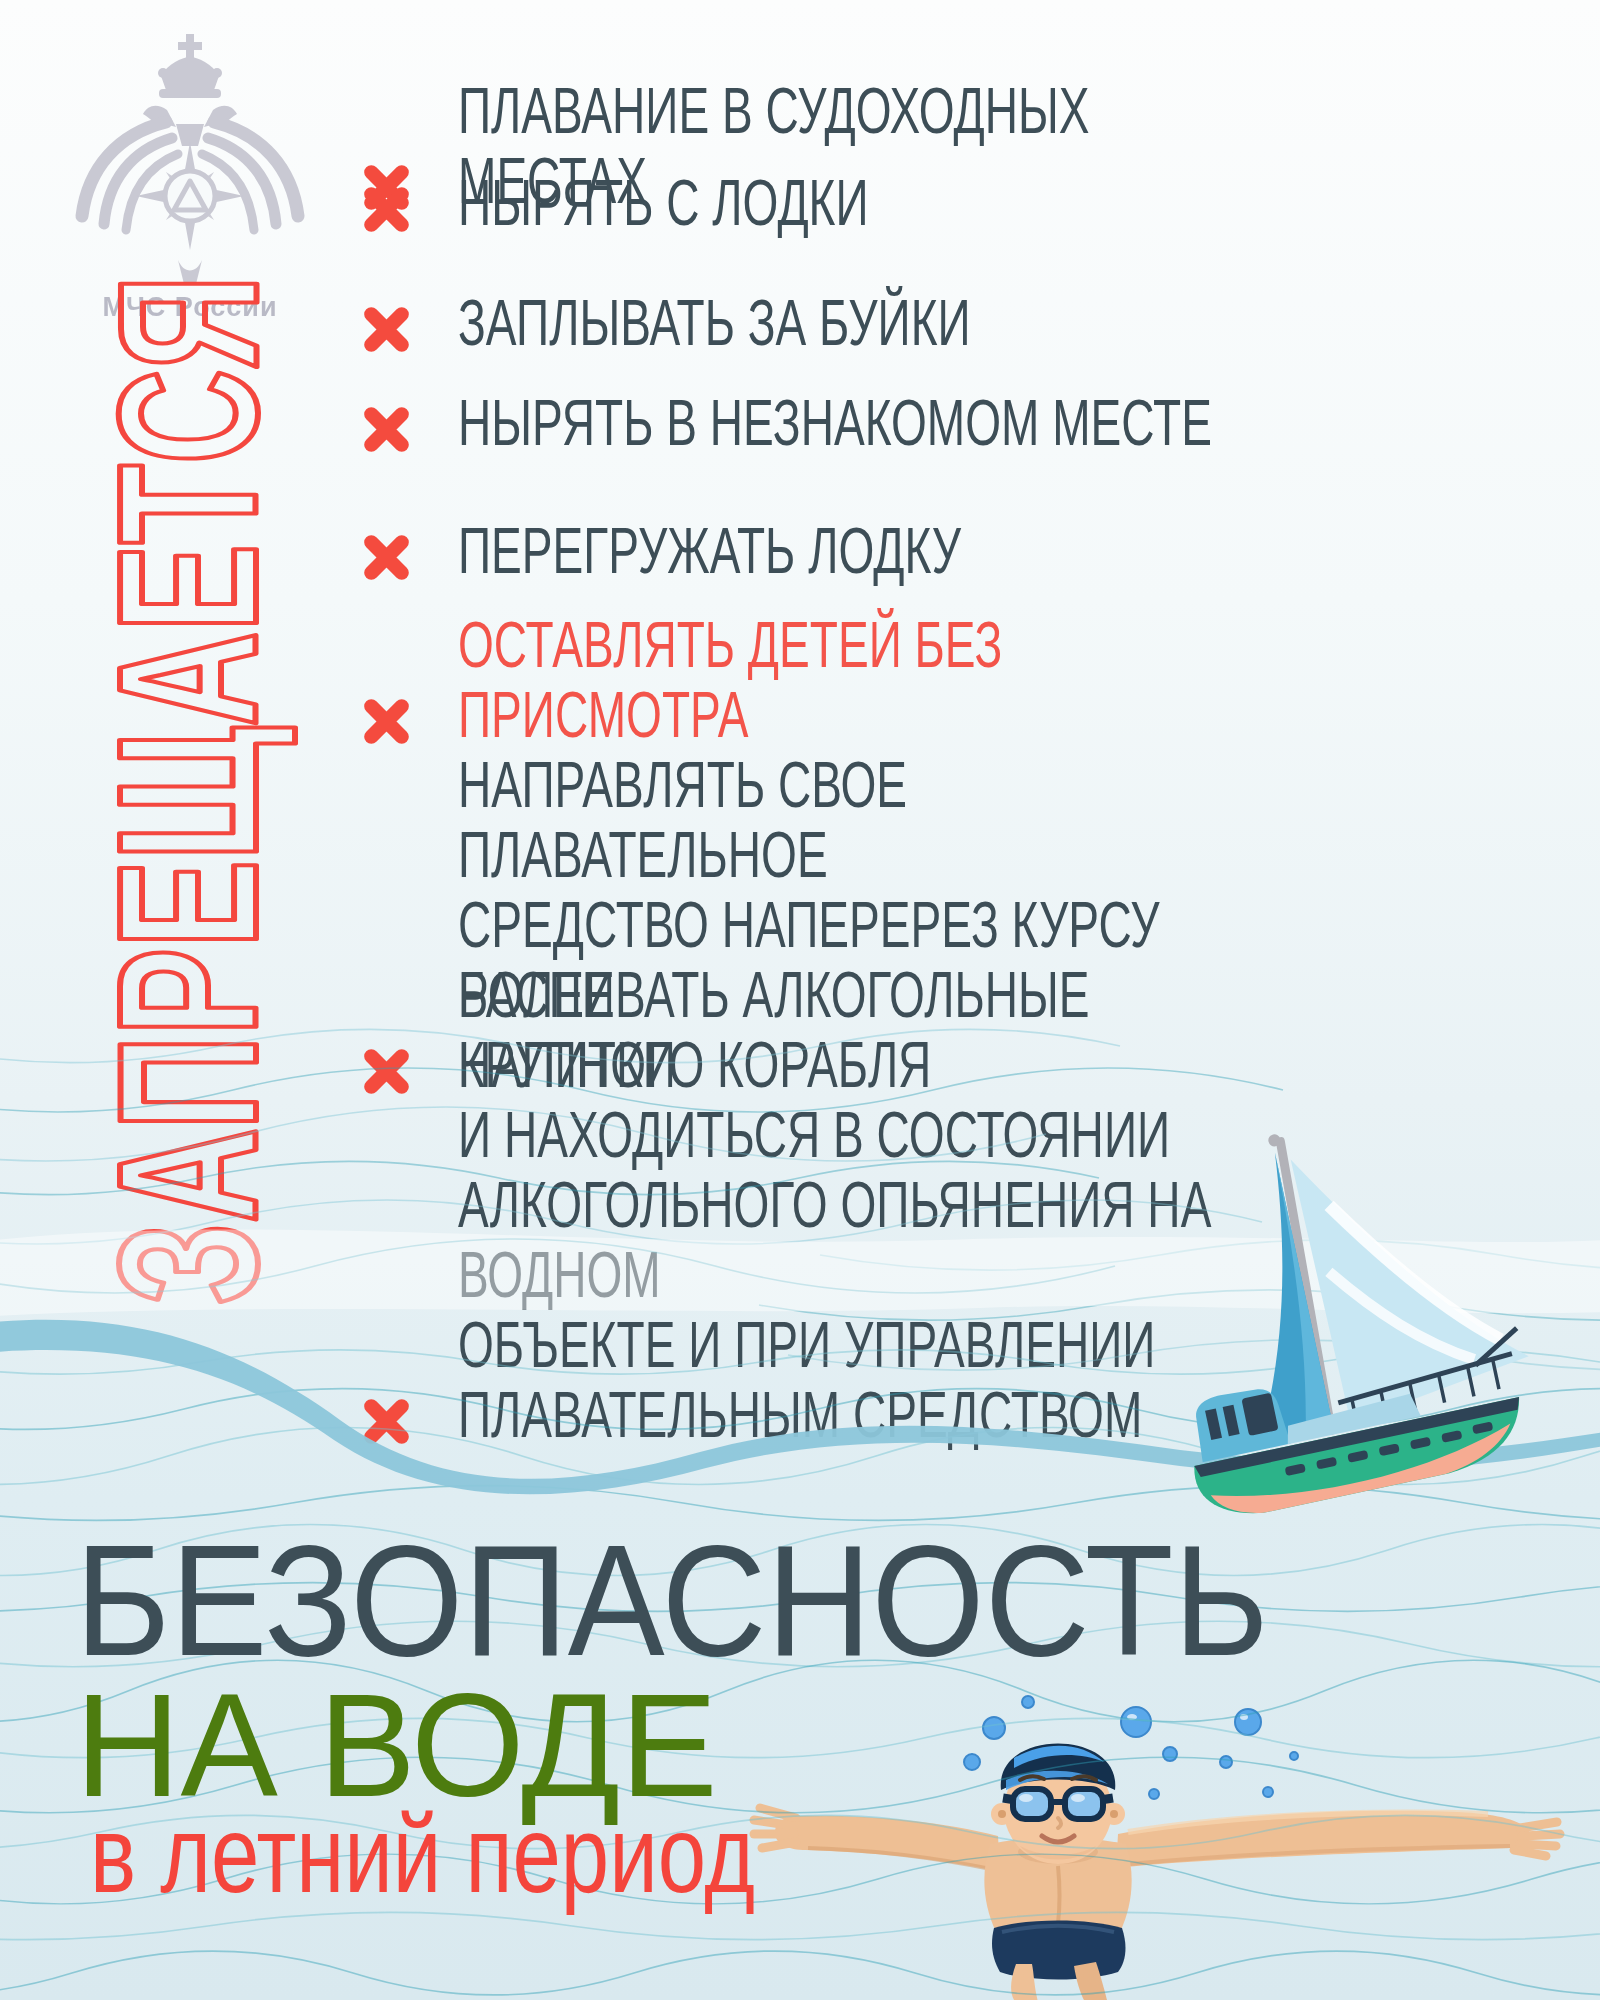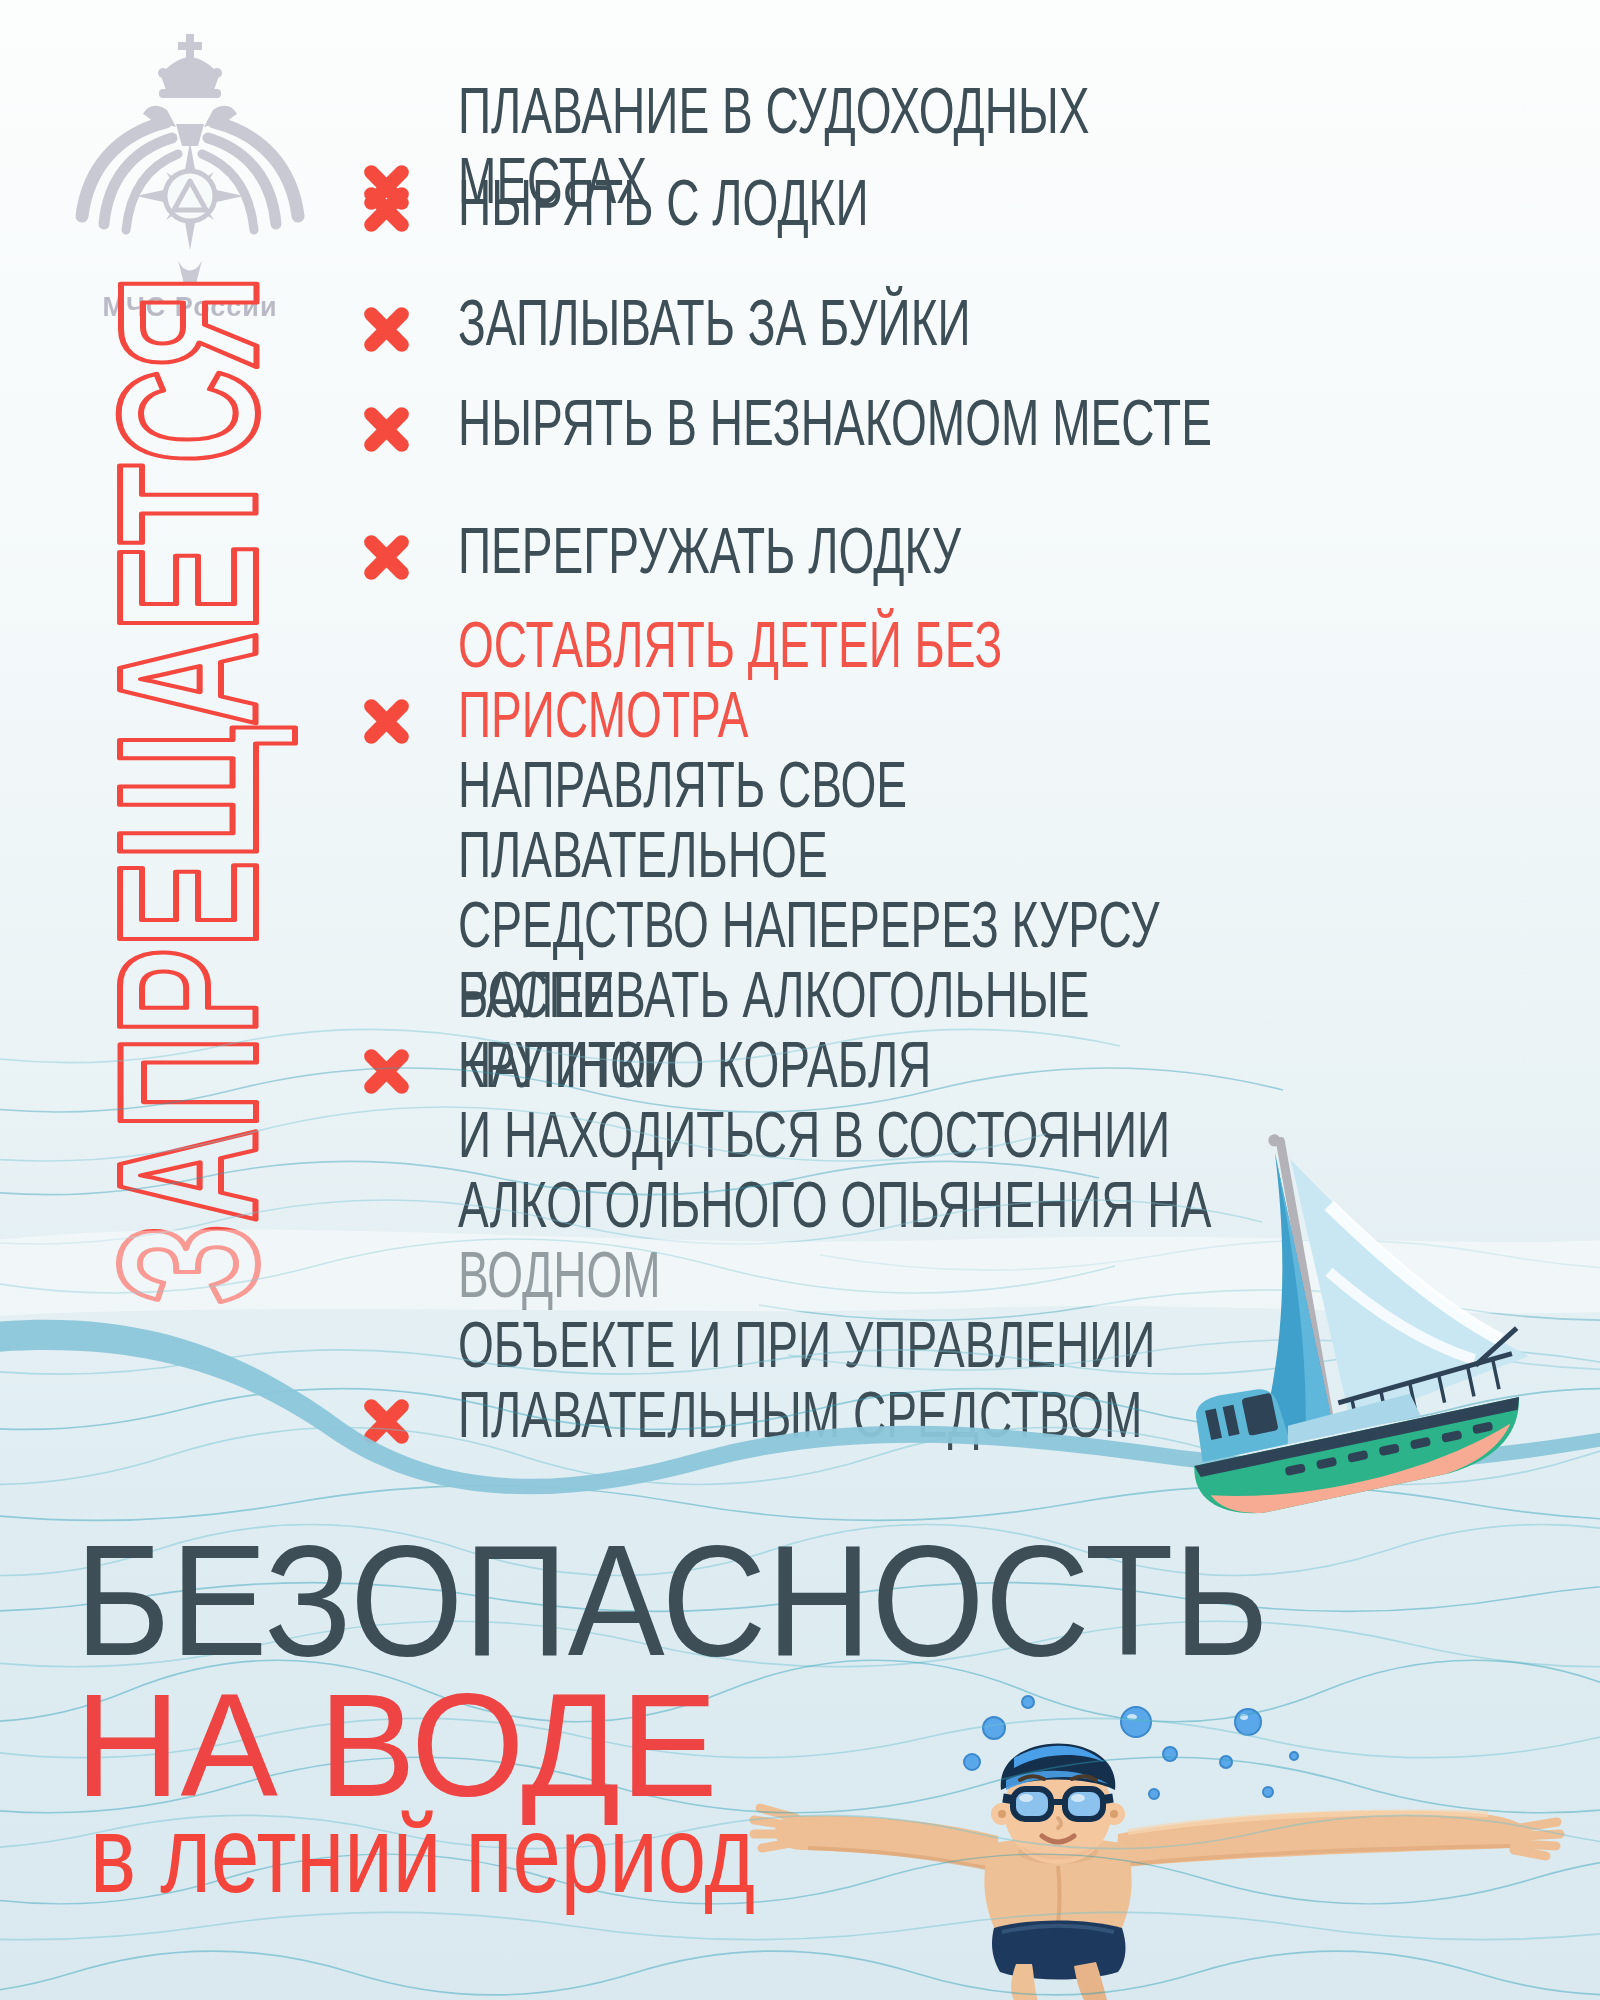--- a/index.html
+++ b/index.html
@@ -20,21 +20,21 @@
   .x-ic{width:57px;height:57px;flex:none;margin-top:5px;}
   .x-ic path{stroke:#f44b3e;stroke-width:15;stroke-linecap:round;fill:none;}
   .item-text{margin-left:43px;font-size:64px;line-height:70px;color:#3d4e57;
     transform:scaleX(0.72);transform-origin:0 0;white-space:pre-line;}
   .item.red .item-text{color:#f3544a;}
   
   .waves-svg{left:0;top:1000px;width:1600px;height:1000px;}
   
   .title1{left:75px;top:1520px;font-size:158px;line-height:160px;color:#3d4e57;
     transform:scaleX(0.92);transform-origin:0 0;white-space:nowrap;}
-  .title2{left:75px;top:1672px;font-size:146px;line-height:148px;color:#ef4444;white-space:nowrap;}
+  .title2{left:75px;top:1672px;font-size:146px;line-height:148px;color:#4d7c0f;white-space:nowrap;}
   .title3{left:90px;top:1798px;font-size:110px;line-height:112px;color:#f4453c;
     transform:scaleX(0.79);transform-origin:0 0;white-space:nowrap;}
 </style>
 </head>
 <body>
 
 <svg class="abs emblem-svg" viewBox="0 0 284 266">
   <g fill="#c9c9d3">
     <path d="M138,8 h8 v8 h8 v8 h-8 v8 h-8 v-8 h-8 v-8 h8 Z"></path>
     <circle cx="142" cy="36" r="6"></circle>

